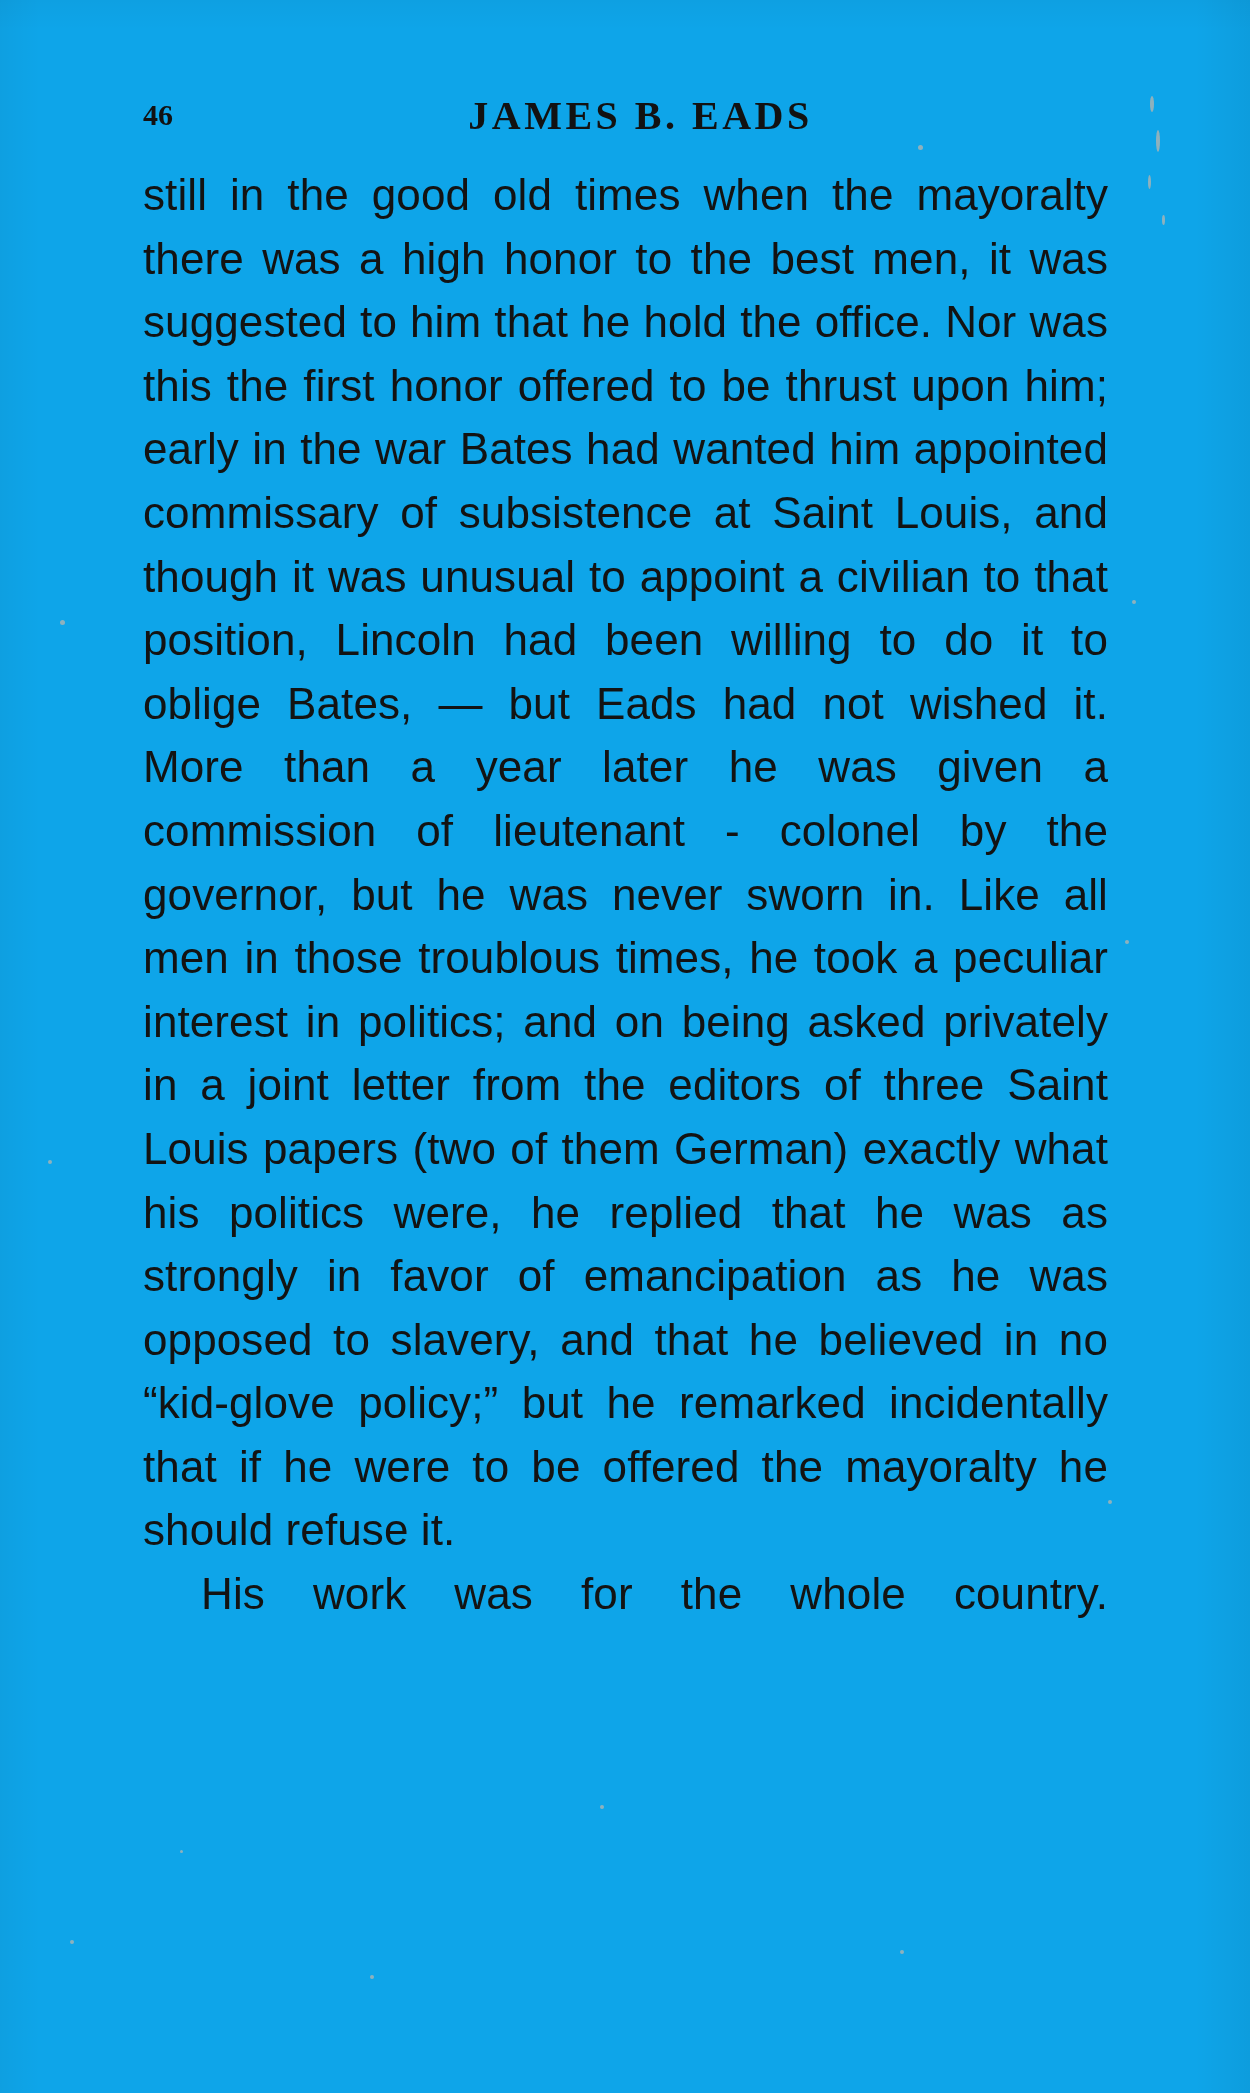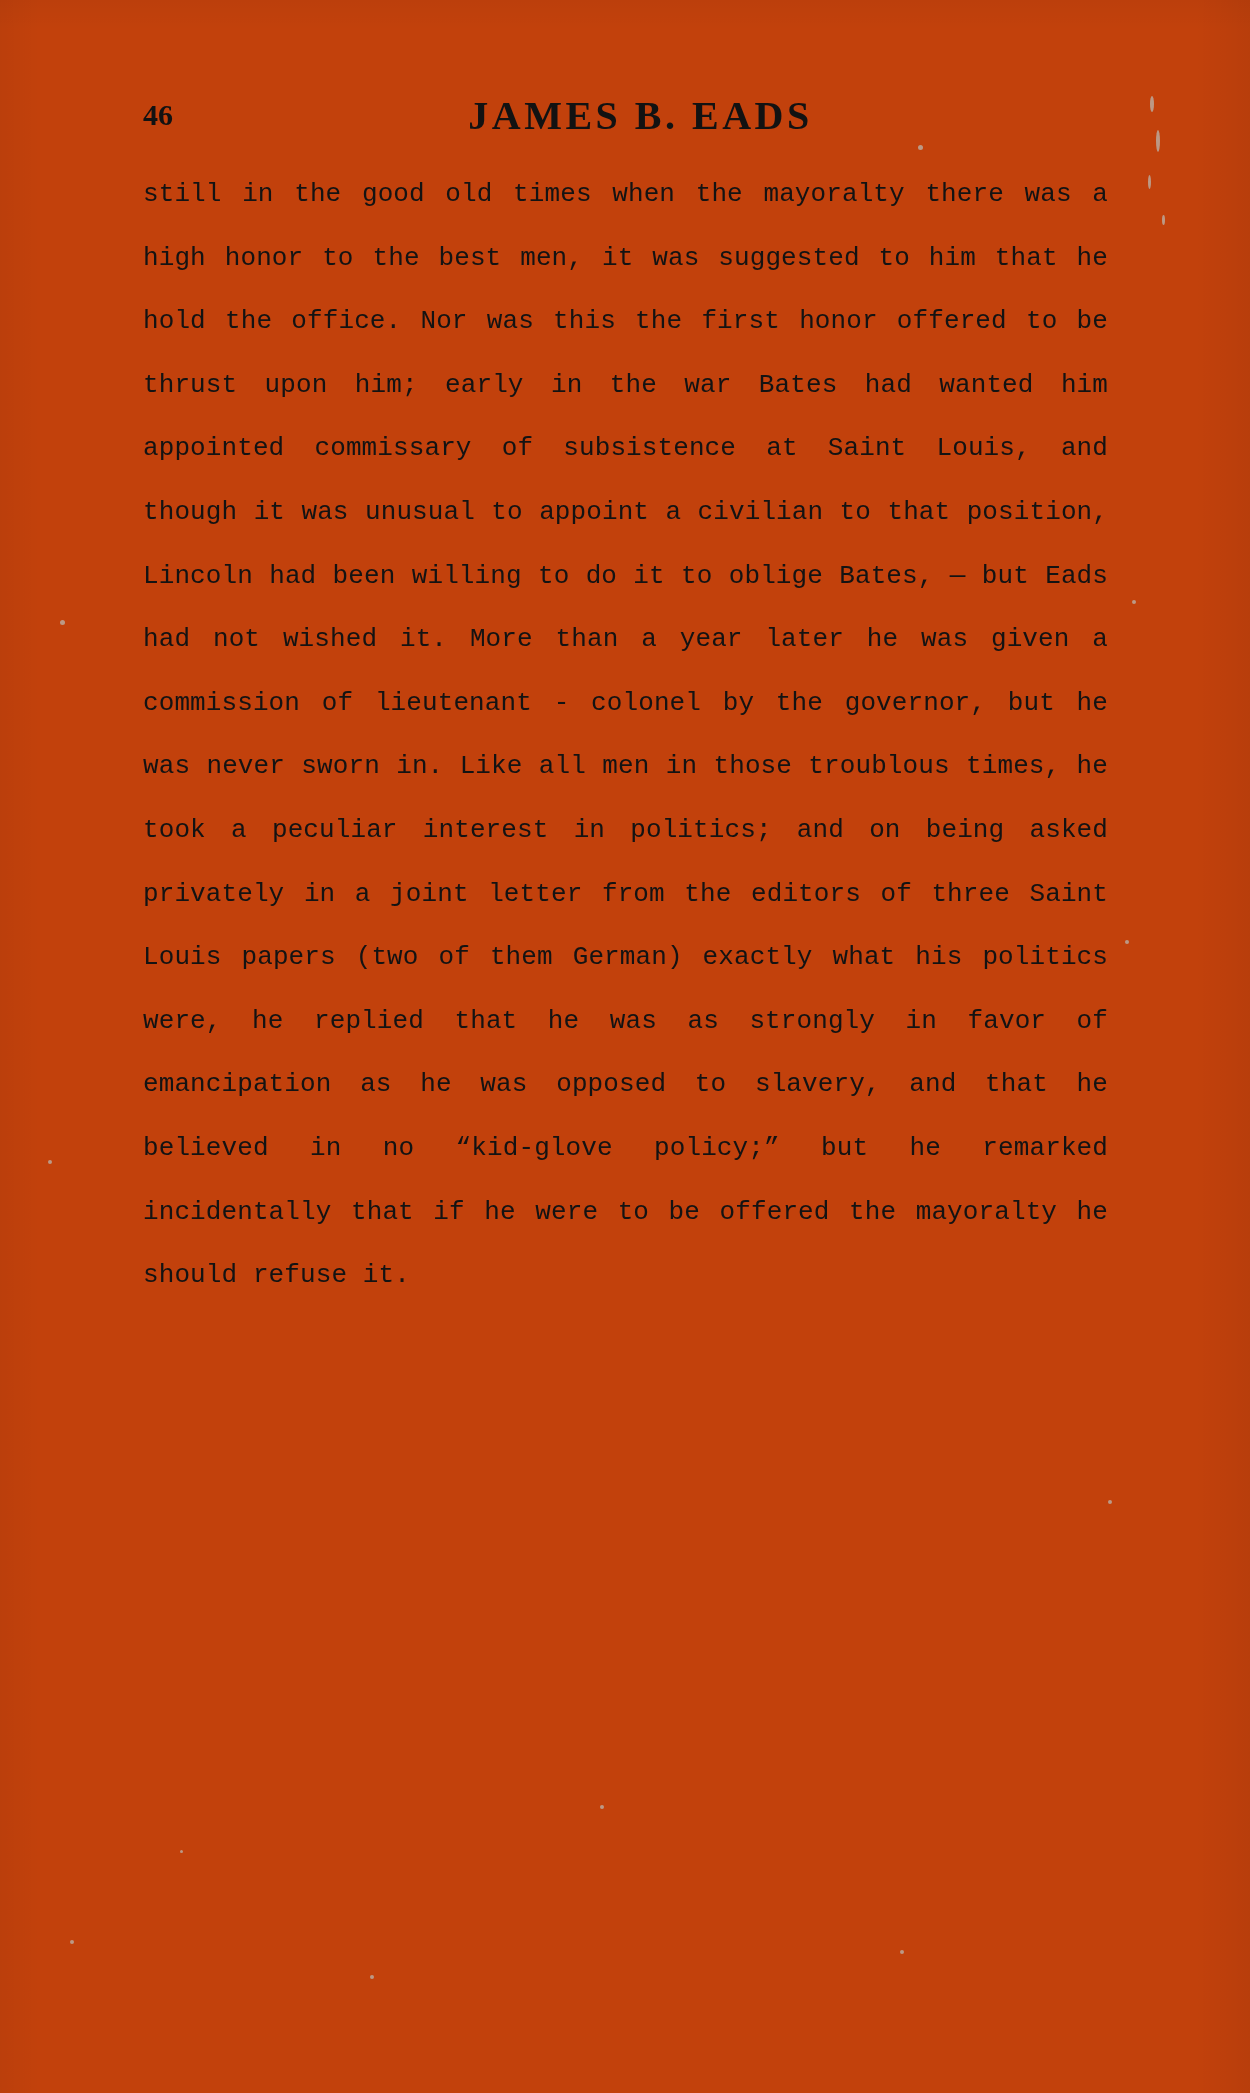--- a/index.html
+++ b/index.html
@@ -13,21 +13,21 @@
     position: relative;
     font-family: "Liberation Serif", serif;
     color: #1a1a1a;
     overflow: hidden;
   }
   .page {
     position: absolute;
     top: 0; left: 0;
     width: 1250px;
     height: 2093px;
-    background: #c2410c;
+    background: #0ea5e9;
   }
   
   .page::before {
     content: "";
     position: absolute;
     top: 0; left: 0; right: 0; bottom: 0;
     background:
       linear-gradient(to right, rgba(0,0,0,0.035) 0px, rgba(0,0,0,0.0) 40px),
       linear-gradient(to left, rgba(0,0,0,0.05) 0px, rgba(0,0,0,0.0) 55px),
       linear-gradient(to bottom, rgba(0,0,0,0.03) 0px, rgba(0,0,0,0.0) 30px);
@@ -61,22 +61,22 @@
     text-align: center;
     font-family: "Liberation Serif", serif;
     font-weight: bold;
     font-size: 40px;
     letter-spacing: 3.5px;
     color: #121212;
     padding-left: 30px;
   }
   .body-text {
     margin-top: 13px;
-    font-family: Liberation Mono, monospace;
-    font-size: 26px;
+    font-family: Liberation Sans, sans-serif;
+    font-size: 44px;
     line-height: 63.6px;
     text-align: justify;
     text-justify: inter-word;
     color: #131313;
     letter-spacing: 0.1px;
   }
   .body-text p {
     margin: 0;
   }
   .body-text p.indent {
@@ -121,16 +121,17 @@
 
   <div class="content">
 
     <div class="running-head">
       <div class="folio">46</div>
       <div class="head-title">JAMES B. EADS</div>
     </div>
 
     <div class="body-text">
       <p>still in the good old times when the mayoralty there was a high honor to the best men, it was suggested to him that he hold the office.  Nor was this the first honor offered to be thrust upon him; early in the war Bates had wanted him appointed commissary of subsistence at Saint Louis, and though it was unusual to appoint a civilian to that position, Lincoln had been willing to do it to oblige Bates, — but Eads had not wished it.  More than a year later he was given a commission of lieutenant - colonel by the governor, but he was never sworn in.  Like all men in those troublous times, he took a peculiar interest in politics; and on being asked privately in a joint letter from the editors of three Saint Louis papers (two of them German) exactly what his politics were, he replied that he was as strongly in favor of emancipation as he was opposed to slavery, and that he believed in no “kid-glove policy;” but he remarked incidentally that if he were to be offered the mayoralty he should refuse it.</p>
+      <p class="indent last-line-spread">His work was for the whole country.</p>
     </div>
 
   </div>
 </div>
 
 </body></html>

